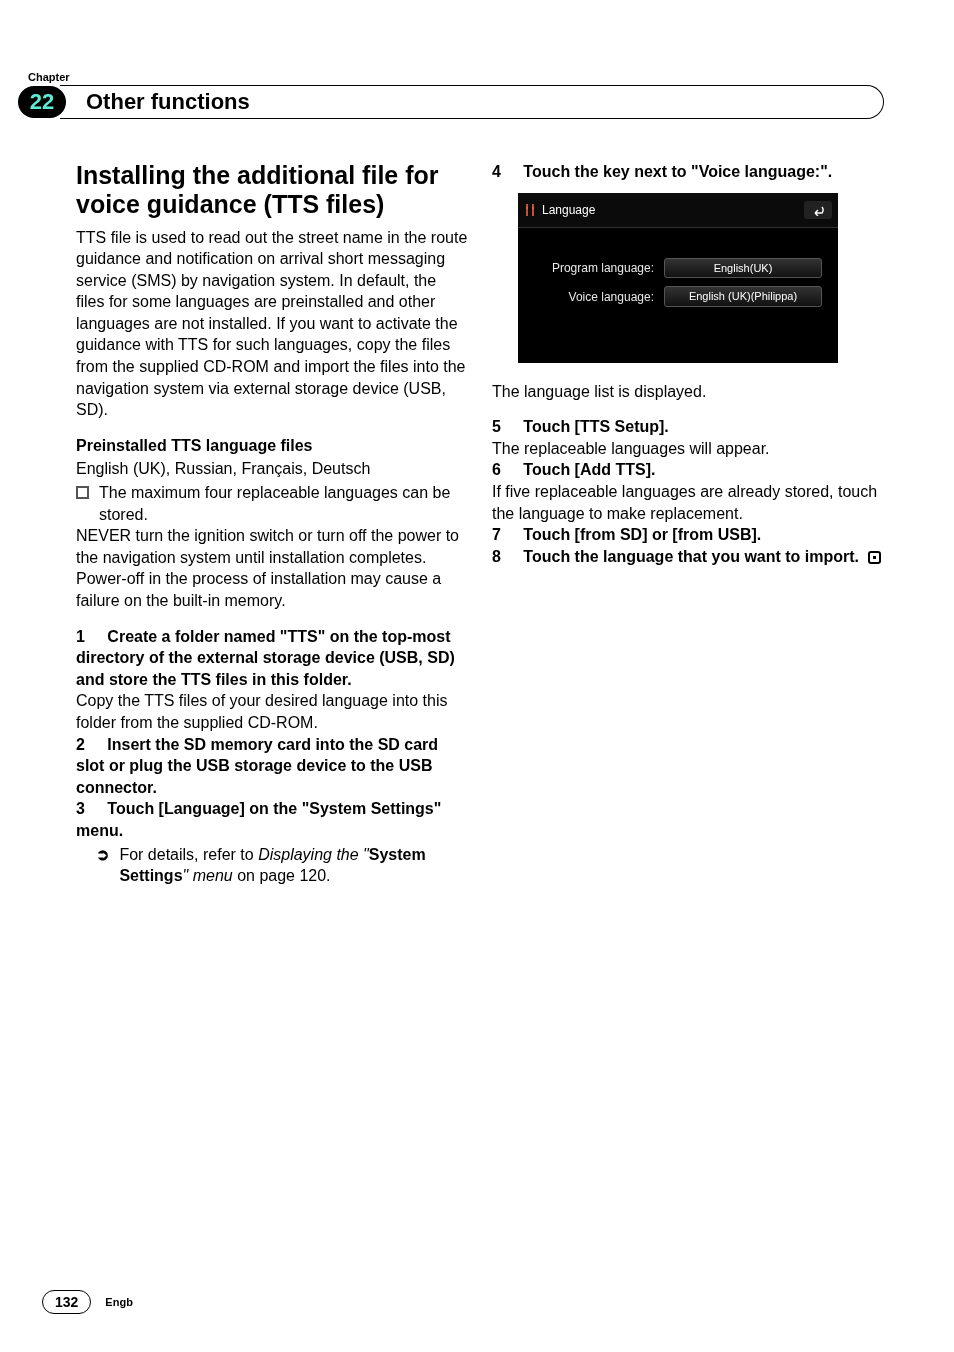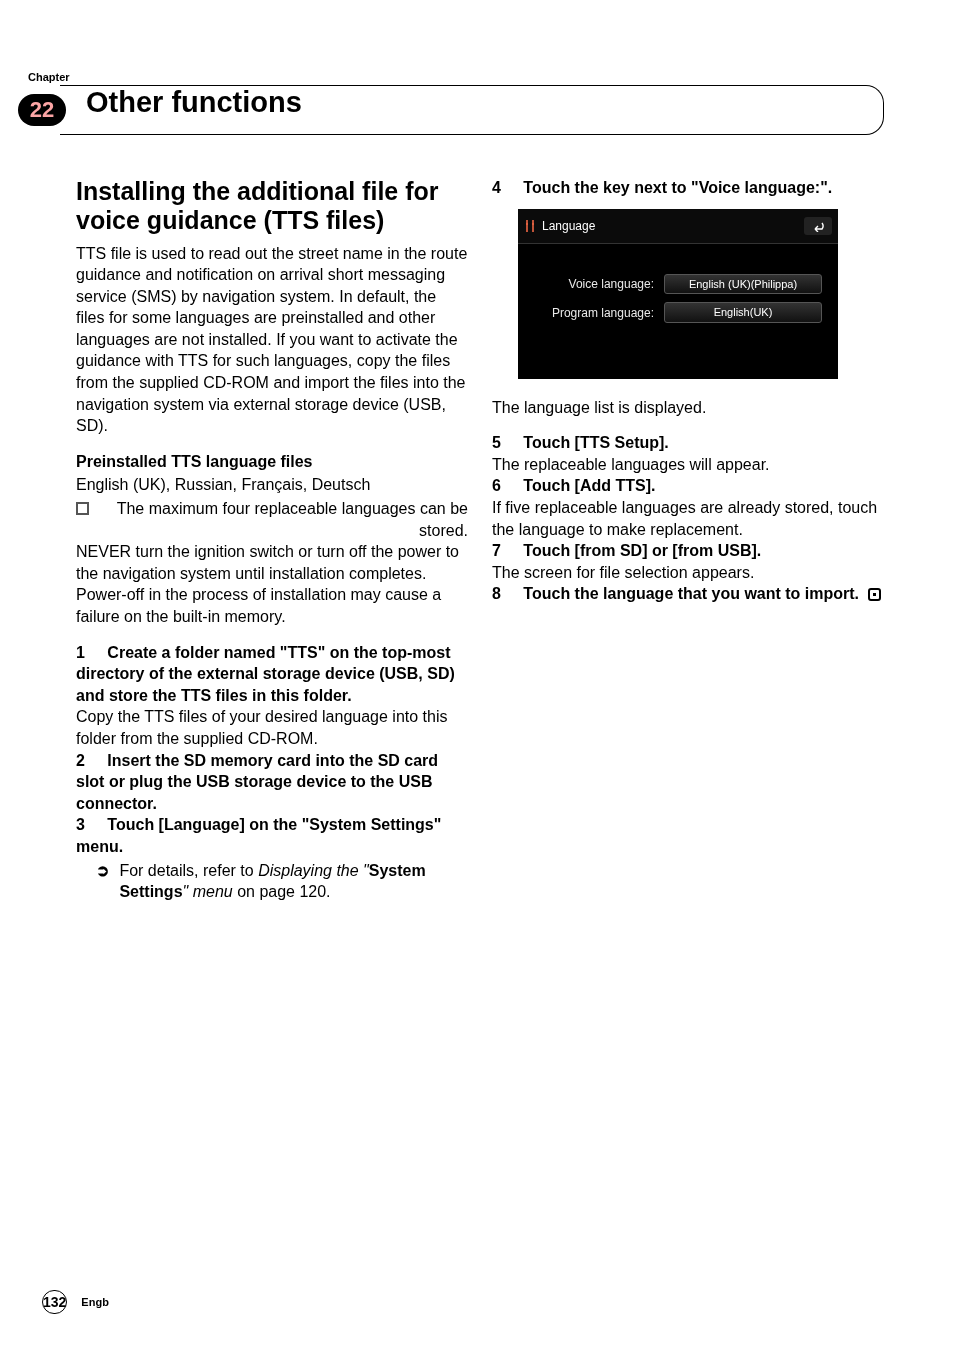--- a/index.html
+++ b/index.html
@@ -18,38 +18,38 @@
     margin-left: 10px;
     margin-top: 41px;
   }
   .chapter-header {
     display: flex;
     align-items: center;
     margin-top: 2px;
   }
   .chapter-badge {
     background: #000;
-    color: #fca5a5;
+    color: #5eead4;
     font-weight: bold;
     font-size: 22px;
     width: 48px;
     height: 32px;
     border-radius: 16px;
     display: flex;
     align-items: center;
     justify-content: center;
   }
   .chapter-title-box {
     flex: 1;
     border: 1px solid #000;
     border-left: none;
     border-radius: 0 18px 18px 0;
     margin-left: -6px;
-    padding: 3px 18px 19px 26px;
-    font-size: 29px;
+    padding: 3px 18px 3px 26px;
+    font-size: 22px;
     font-weight: 800;
     line-height: 26px;
   }
   .columns {
     display: flex;
     margin-top: 42px;
     gap: 24px;
     margin-left: 58px;
   }
   .col {
@@ -145,21 +145,21 @@
     position: absolute;
     bottom: 38px;
     left: 42px;
     display: flex;
     align-items: center;
     gap: 14px;
   }
   .page-badge {
     border: 1.5px solid #000;
     border-radius: 13px;
-    padding: 0 0;
+    padding: 0 12px;
     font-weight: 800;
     font-size: 14px;
     line-height: 22px;
   }
   .engb { font-size: 11px; font-weight: 700; }
 </style>
 </head>
 <body>
 
 <div class="chapter-label">Chapter</div>
@@ -169,21 +169,21 @@
 </div>
 
 <div class="columns">
 
   <div class="col">
     <div class="h1">Installing the additional file for voice guidance (TTS files)</div>
     <div class="para">TTS file is used to read out the street name in the route guidance and notification on arrival short messaging service (SMS) by navigation system. In default, the files for some languages are preinstalled and other languages are not installed. If you want to activate the guidance with TTS for such languages, copy the files from the supplied CD-ROM and import the files into the navigation system via external storage device (USB, SD).</div>
 
     <div class="bold-sub">Preinstalled TTS language files</div>
     <div>English (UK), Russian, Français, Deutsch</div>
-    <div class="bullet-row" style="margin-top:2px;text-align:right;">
+    <div class="bullet-row" style="margin-top:2px;">
       <span class="bullet-box"></span>
       <span>The maximum four replaceable languages can be stored.</span>
     </div>
 
     <div class="para">NEVER turn the ignition switch or turn off the power to the navigation system until installation completes. Power-off in the process of installation may cause a failure on the built-in memory.</div>
 
     <div class="step">
       <span class="step-head"><span class="step-num">1</span>&nbsp;&nbsp;&nbsp;<span>Create a folder named "TTS" on the top-most directory of the external storage device (USB, SD) and store the TTS files in this folder.</span></span>
       <div>Copy the TTS files of your desired language into this folder from the supplied CD-ROM.</div>
     </div>
@@ -217,45 +217,44 @@
           <span>Language</span>
         </div>
         <div class="ss-back">
           <svg width="16" height="12" viewBox="0 0 16 12">
               <path d="M12 3 A5 5 0 0 1 12 9 L5 9 M5 9 L8 6 M5 9 L8 12" stroke="#fff" stroke-width="1.4" fill="none"></path>
             </svg>
         </div>
       </div>
       <div class="ss-body">
         <div class="ss-row">
+          <div class="ss-label">Program language:</div>
+          <div class="ss-btn">English(UK)</div>
+        </div>
+        <div class="ss-row">
           <div class="ss-label">Voice language:</div>
           <div class="ss-btn">English (UK)(Philippa)</div>
         </div>
-        <div class="ss-row">
-          <div class="ss-label">Program language:</div>
-          <div class="ss-btn">English(UK)</div>
-        </div>
       </div>
     </div>
 
     <div class="para" style="margin-top:18px;">The language list is displayed.</div>
 
     <div class="step">
       <span class="step-head"><span class="step-num">5</span>&nbsp;&nbsp;&nbsp;<span>Touch [TTS Setup].</span></span>
       <div>The replaceable languages will appear.</div>
     </div>
 
     <div class="step">
       <span class="step-head"><span class="step-num">6</span>&nbsp;&nbsp;&nbsp;<span>Touch [Add TTS].</span></span>
       <div>If five replaceable languages are already stored, touch the language to make replacement.</div>
     </div>
 
     <div class="step">
       <span class="step-head"><span class="step-num">7</span>&nbsp;&nbsp;&nbsp;<span>Touch [from SD] or [from USB].</span></span>
-      <div>The screen for file selection appears.</div>
     </div>
 
     <div class="step">
       <span class="step-head"><span class="step-num">8</span>&nbsp;&nbsp;&nbsp;<span>Touch the language that you want to import.</span>&nbsp;&nbsp;<span class="end-sq"></span></span>
     </div>
   </div>
 </div>
 
 <div class="footer">
   <div class="page-badge">132</div>

